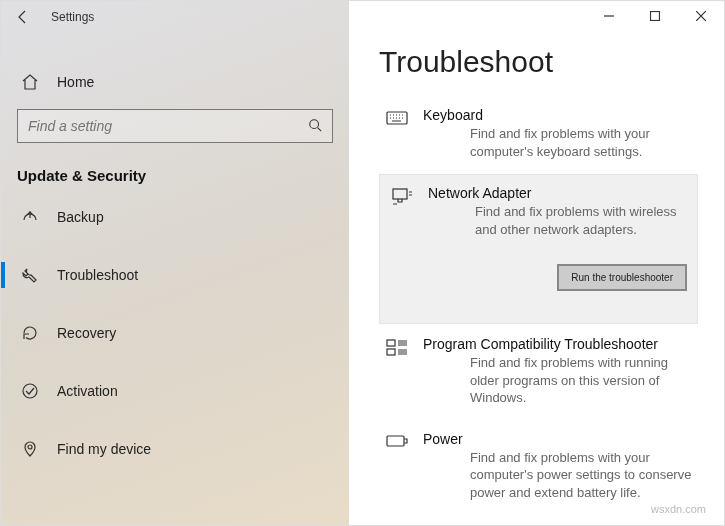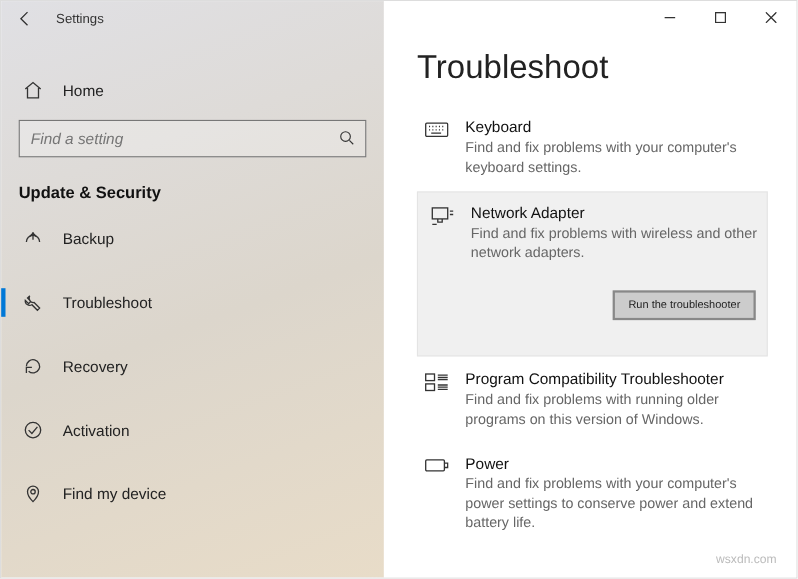--- a/index.html
+++ b/index.html
@@ -135,21 +135,21 @@
       display: flex;
       gap: 14px;
       padding: 10px 6px 12px 6px;
       margin-bottom: 2px;
       flex-direction: column;
     }
     .ts-row { display: flex; gap: 14px; }
     .ts-icon { width: 24px; flex-shrink: 0; display: flex; align-items: flex-start; justify-content: center; padding-top: 2px; }
     .ts-text { flex: 1; }
     .ts-name { font-size: 14px; color: #111; }
-    .ts-desc { font-size: 13px; color: #666; line-height: 1.35; margin-top: 2px; }
+    .ts-desc { font-size: 13px; color: #666; line-height: 1.35; margin-top: 2px; margin-left: 47px; }
     .ts-item.selected {
       background: #f0f0f0;
       border: 1px solid #e4e4e4;
       padding: 10px 8px 32px 10px;
     }
     .run-btn {
       align-self: flex-end;
       border: 2px solid #888;
       background: #ccc;
       padding: 6px 12px;

